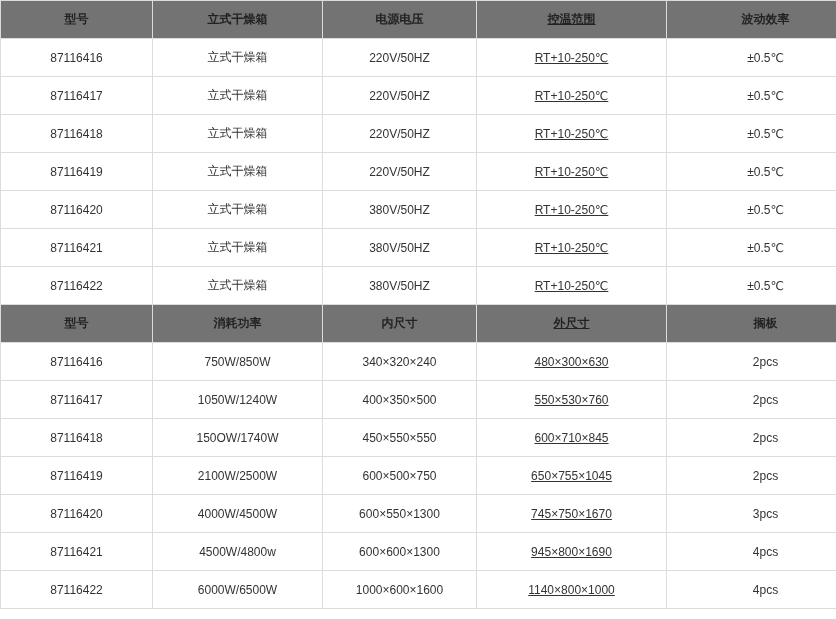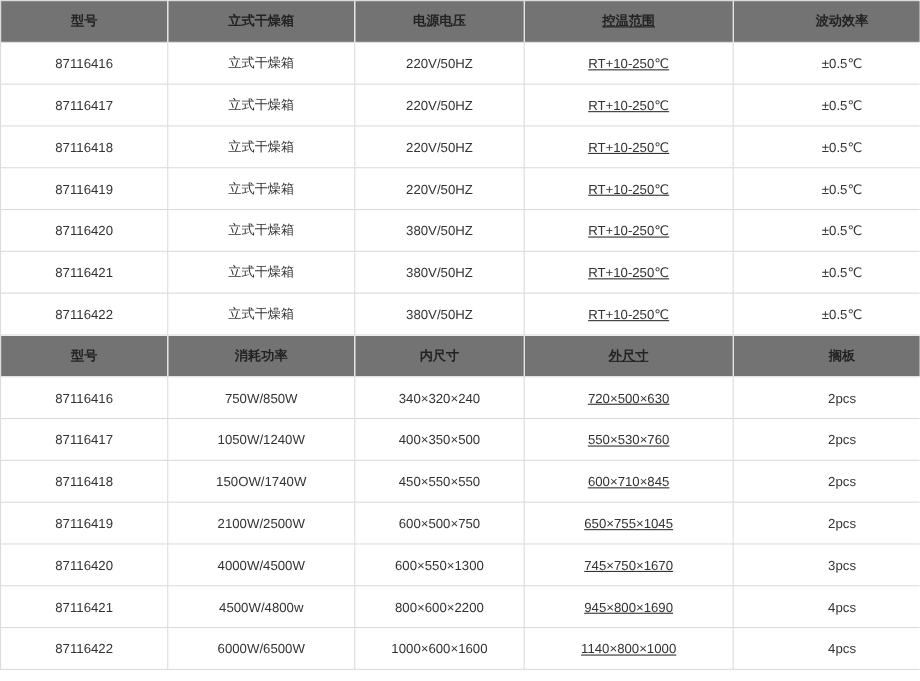--- a/index.html
+++ b/index.html
@@ -115,21 +115,21 @@
       <td class="col-1">消耗功率</td>
       <td class="col-2">内尺寸</td>
       <td class="col-3">外尺寸</td>
       <td class="col-4">搁板</td>
     </tr>
 
     <tr class="data-row">
       <td class="col-0">87116416</td>
       <td class="col-1">750W/850W</td>
       <td class="col-2">340×320×240</td>
-      <td class="col-3">720×500×630</td>
+      <td class="col-3">480×300×630</td>
       <td class="col-4">2pcs</td>
     </tr>
     <tr class="data-row">
       <td class="col-0">87116417</td>
       <td class="col-1">1050W/1240W</td>
       <td class="col-2">400×350×500</td>
       <td class="col-3">550×530×760</td>
       <td class="col-4">2pcs</td>
     </tr>
     <tr class="data-row">
@@ -149,21 +149,21 @@
     <tr class="data-row">
       <td class="col-0">87116420</td>
       <td class="col-1">4000W/4500W</td>
       <td class="col-2">600×550×1300</td>
       <td class="col-3">745×750×1670</td>
       <td class="col-4">3pcs</td>
     </tr>
     <tr class="data-row">
       <td class="col-0">87116421</td>
       <td class="col-1">4500W/4800w</td>
-      <td class="col-2">800×600×2200</td>
+      <td class="col-2">600×600×1300</td>
       <td class="col-3">945×800×1690</td>
       <td class="col-4">4pcs</td>
     </tr>
     <tr class="data-row">
       <td class="col-0">87116422</td>
       <td class="col-1">6000W/6500W</td>
       <td class="col-2">1000×600×1600</td>
       <td class="col-3">1140×800×1000</td>
       <td class="col-4">4pcs</td>
     </tr>

